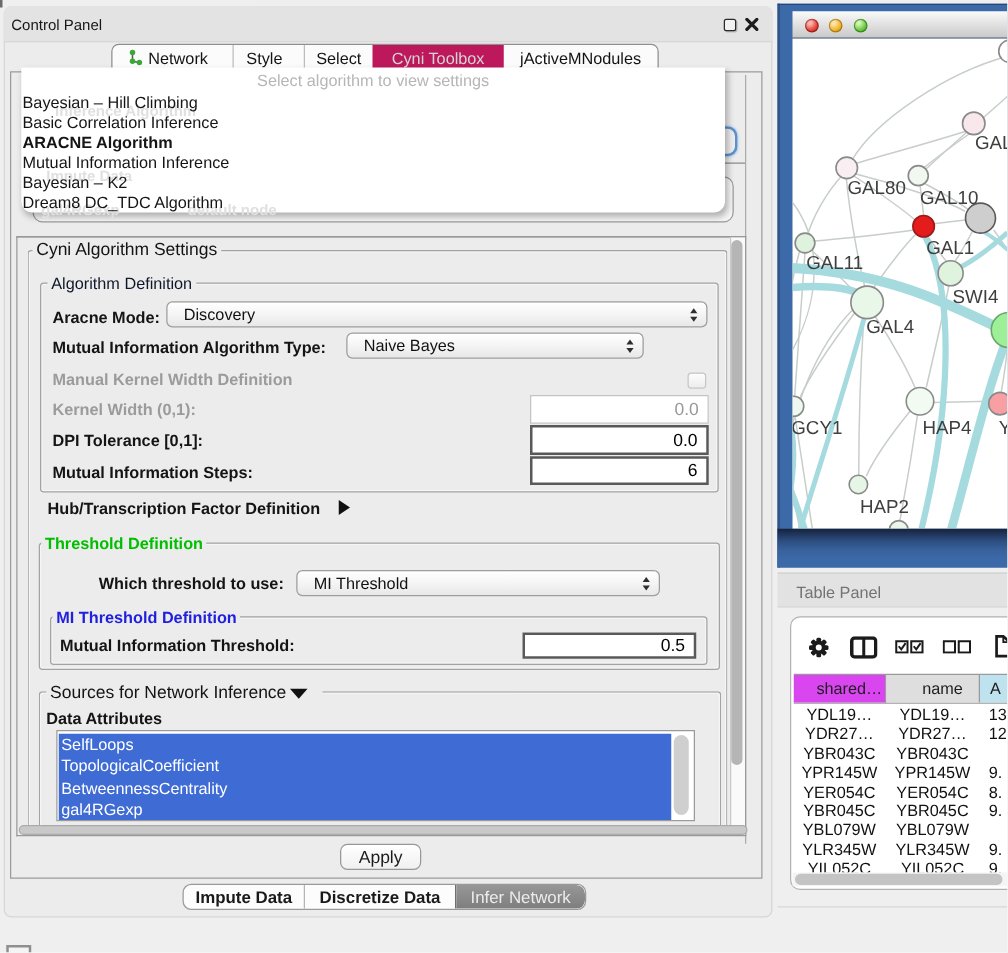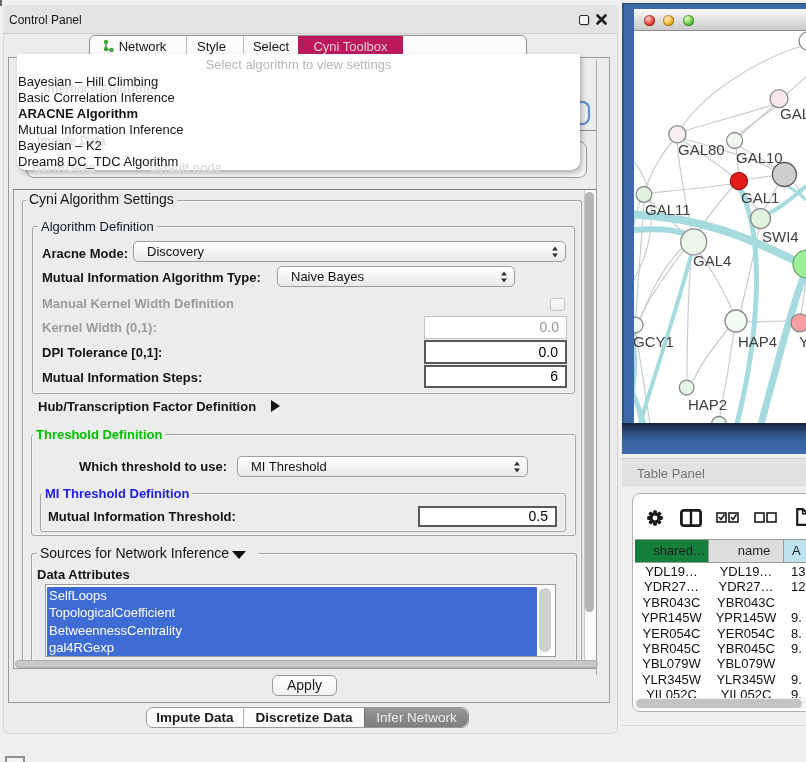--- a/index.html
+++ b/index.html
@@ -44,20 +44,21 @@
     <svg width="13" height="14" viewBox="0 0 13 14" style="margin-right:4px;">
           <path d="M4 3 L4 10 M4 10 L9 11" stroke="#555" stroke-width="1.2" fill="none"></path>
           <circle cx="4" cy="3" r="2.2" fill="#39a839"></circle>
           <circle cx="4" cy="10" r="2.2" fill="#39a839"></circle>
           <circle cx="9.5" cy="11" r="2.2" fill="#39a839"></circle>
         </svg>
     Network</div>
   <div style="flex:0 0 57px;display:flex;align-items:center;justify-content:center;font-size:13px;color:#131313;border-left:1px solid #bdbdbd;padding-right:7px;box-sizing:border-box;">Style</div>
   <div style="flex:0 0 54px;display:flex;align-items:center;justify-content:center;font-size:13px;color:#131313;border-left:1px solid #bdbdbd;">Select</div>
   <div style="flex:0 0 105px;display:flex;align-items:center;justify-content:center;font-size:13px;color:#d4d4d4;background:#be185d;">Cyni Toolbox</div>
+  <div style="flex:1;display:flex;align-items:center;justify-content:center;font-size:13px;color:#131313;">jActiveMNodules</div>
 </div>
 
 <div class="ab" style="left:8px;top:57px;width:602px;height:646px;border:1px solid #9b9b9b;background:#ececec;box-sizing:border-box;"></div>
 
 <div class="ab" style="left:574px;top:101px;width:16px;height:24px;border:2.5px solid #5e8fcb;border-left:none;border-radius:0 8px 8px 0;background:#ededed;box-sizing:border-box;box-shadow:0 0 2px #9cc0e8;"></div>
 <div class="ab" style="left:580px;top:130px;width:16px;height:1px;background:#8a8a8a;"></div>
 <div class="ab" style="left:26px;top:141px;width:561px;height:37px;border:1px solid #9a9a9a;border-radius:8px;background:#f5f5f5;box-sizing:border-box;"></div>
 <div class="ab" style="left:596px;top:60px;width:1px;height:615px;background:#ababab;"></div>
 
 <div class="ab" style="left:13px;top:189px;width:584px;height:480px;border-top:1px solid #7d7d7d;border-left:1px solid #9a9a9a;border-right:1px solid #9a9a9a;border-bottom:1px solid #9a9a9a;background:#ececec;box-sizing:border-box;"></div>
@@ -273,21 +274,21 @@
 <svg class="ab" style="left:754px;top:512px;" width="24" height="11" viewBox="0 0 24 11">
   <rect x="1" y="1" width="9" height="9" fill="none" stroke="#1b1b1b" stroke-width="1.6"></rect>
   <rect x="13" y="1" width="9" height="9" fill="none" stroke="#1b1b1b" stroke-width="1.6"></rect>
 </svg>
 <svg class="ab" style="left:796px;top:506px;" width="10" height="22" viewBox="0 0 12 22">
   <path d="M1.5 1.5 L8 1.5 L14 7 L14 20.5 L1.5 20.5 Z" fill="none" stroke="#1b1b1b" stroke-width="2.6"></path>
   <path d="M8 1.5 L8 7 L14 7" fill="none" stroke="#1b1b1b" stroke-width="1.8"></path>
 </svg>
 
 <div class="ab" style="left:635px;top:539px;width:171px;height:24px;border-top:1px solid #9a9a9a;border-bottom:1px solid #9a9a9a;box-sizing:border-box;">
-  <div class="ab" style="left:0;top:0;width:73px;height:22px;background:#15803d;border-right:1px solid #9a9a9a;text-align:center;font-size:13px;color:#1d1d1d;line-height:22px;text-indent:16px;">shared…</div>
+  <div class="ab" style="left:0;top:0;width:73px;height:22px;background:#d946ef;border-right:1px solid #9a9a9a;text-align:center;font-size:13px;color:#1d1d1d;line-height:22px;text-indent:16px;">shared…</div>
   <div class="ab" style="left:74px;top:0;width:74px;height:22px;background:#dedede;border-right:1px solid #9a9a9a;text-align:center;font-size:13px;color:#1d1d1d;line-height:22px;text-indent:16px;">name</div>
   <div class="ab" style="left:149px;top:0;width:22px;height:22px;background:#bfe2ef;font-size:13px;color:#1d1d1d;line-height:22px;padding-left:8px;">A</div>
 </div>
 
 <div class="ab" style="left:635px;top:564px;width:73px;height:134px;overflow:hidden;font-size:13px;color:#111;line-height:15.4px;text-align:center;">YDL19…<br>YDR27…<br>YBR043C<br>YPR145W<br>YER054C<br>YBR045C<br>YBL079W<br>YLR345W<br>YIL052C</div>
 <div class="ab" style="left:709px;top:564px;width:74px;height:134px;overflow:hidden;font-size:13px;color:#111;line-height:15.4px;text-align:center;">YDL19…<br>YDR27…<br>YBR043C<br>YPR145W<br>YER054C<br>YBR045C<br>YBL079W<br>YLR345W<br>YIL052C</div>
 <div class="ab" style="left:791px;top:564px;width:15px;height:134px;overflow:hidden;font-size:13px;color:#111;line-height:15.4px;">13<br>12<br>&nbsp;<br>9.<br>8.<br>9.<br>&nbsp;<br>9.<br>9.</div>
 
 <div class="ab" style="left:634px;top:698px;width:172px;height:11px;background:#f5f5f5;"></div>
 <div class="ab" style="left:636px;top:699px;width:166px;height:9px;background:#c4c4c4;border-radius:5px;"></div>

